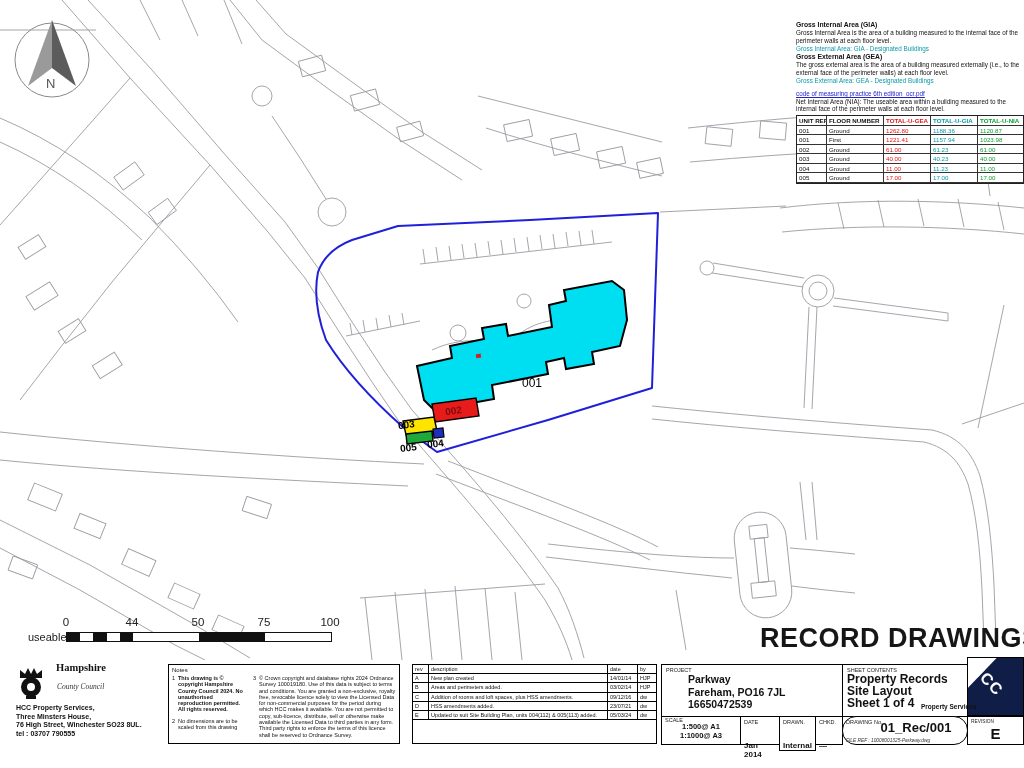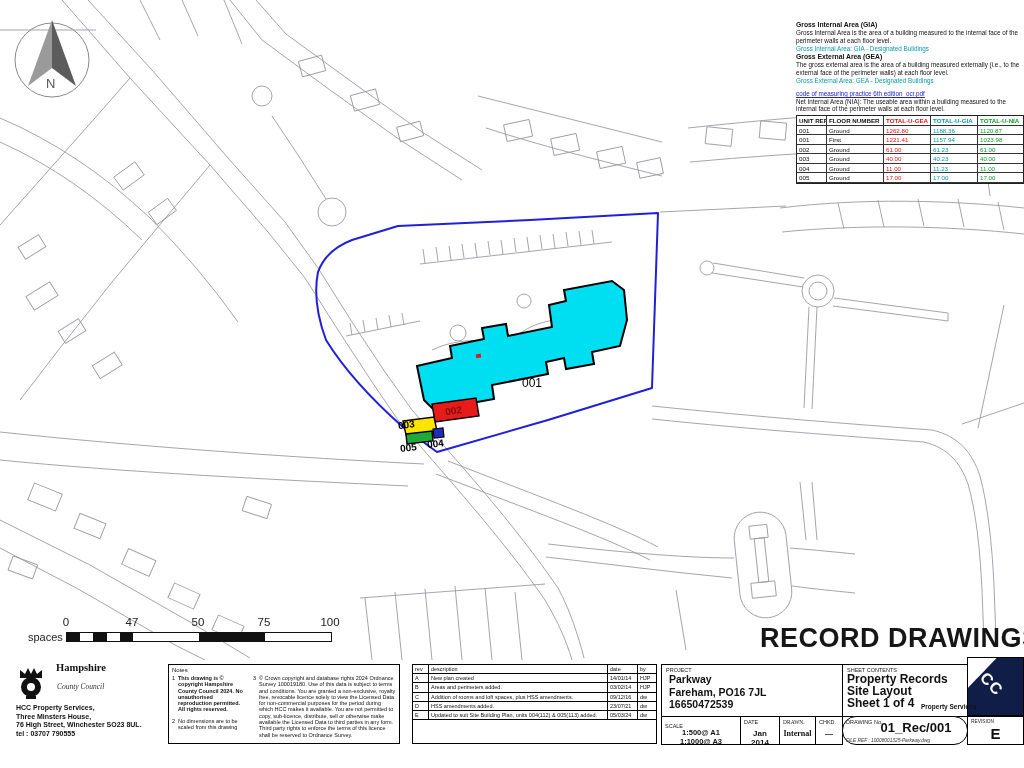--- a/index.html
+++ b/index.html
@@ -50,27 +50,27 @@
   .nitem{display:flex;font-size:5.5px;line-height:6.3px;margin-bottom:5px;}
   .nitem .num{width:6px;flex:none;}
   .nb{font-weight:bold;}
 
   .rev-box{left:412px;top:664px;width:245px;height:80px;}
   .rev-grid{display:grid;grid-template-columns:16px 1fr 30px 18px;font-size:5.5px;line-height:6.2px;}
   .rev-grid .rc{border-right:1px solid #000;border-bottom:1px solid #000;padding:1px 2px;min-height:6px;overflow:hidden;}
   .rev-grid .rc:nth-child(4n){border-right:none;}
 
   .proj-box{left:661px;top:664px;width:182px;height:53px;padding:2px 4px;}
-  .proj-box .v{font-size:10.5px;font-weight:bold;line-height:12.5px;padding-left:3px;}
-
-  .scale-box{left:661px;top:716px;width:80px;height:29px;padding:6px 3px;}
+  .proj-box .v{font-size:10.5px;font-weight:bold;line-height:12.5px;padding-left:3px;margin-left:19px;}
+
+  .scale-box{left:661px;top:716px;width:80px;height:29px;padding:0 3px;}
   .scale-box .v{font-size:7.5px;font-weight:600;line-height:8.6px;text-align:center;}
   .date-box{left:740px;top:716px;width:40px;height:29px;padding:2px 3px;}
-  .small-v{font-size:8px;font-weight:600;text-align:center;margin-top:4px;}
-  .drawn-box{left:779px;top:716px;width:37px;height:29px;padding:2px 3px;font-family:Liberation Serif, serif;}
+  .small-v{font-size:8px;font-weight:600;text-align:left;margin-top:16px;}
+  .drawn-box{left:779px;top:716px;width:37px;height:35px;padding:2px 3px;}
   .chkd-box{left:815px;top:716px;width:28px;height:29px;padding:2px 3px;}
 
   .sheet-box{left:842px;top:664px;width:126px;height:53px;padding:2px 4px;}
   .sheet-box .v{font-size:12px;font-weight:bold;line-height:12px;}
 
   .dwg-box{left:842px;top:716px;width:126px;height:29px;border-radius:14px;}
   .dwg-box .lbl{position:absolute;left:3px;top:2px;}
   .dwg-num{position:absolute;left:0;right:0;top:3px;text-align:center;padding-left:22px;font-size:13px;font-weight:bold;}
   .file-ref{position:absolute;left:3px;bottom:1px;font-size:4.8px;font-style:italic;color:#333;white-space:nowrap;}
 
@@ -256,23 +256,23 @@
 
     <div class="c">005</div>
     <div class="c">Ground</div>
     <div class="c col-gea">17.00</div>
     <div class="c col-gia">17.00</div>
     <div class="c col-nia">17.00</div>
   </div>
 </div>
 
 <div class="abs scalebar">
-  <span class="sb-metres">spaces</span>
+  <span class="sb-metres">useable</span>
   <span class="sb-num" style="left:38px">0</span>
-  <span class="sb-num" style="left:104px">47</span>
+  <span class="sb-num" style="left:104px">44</span>
   <span class="sb-num" style="left:170px">50</span>
   <span class="sb-num" style="left:236px">75</span>
   <span class="sb-num" style="left:302px">100</span>
   <div class="sb-track">
     <i style="left:0;width:13px"></i>
     <i style="left:26px;width:14px"></i>
     <i style="left:53px;width:13px"></i>
     <i style="left:132px;width:66px"></i>
   </div>
 </div>

